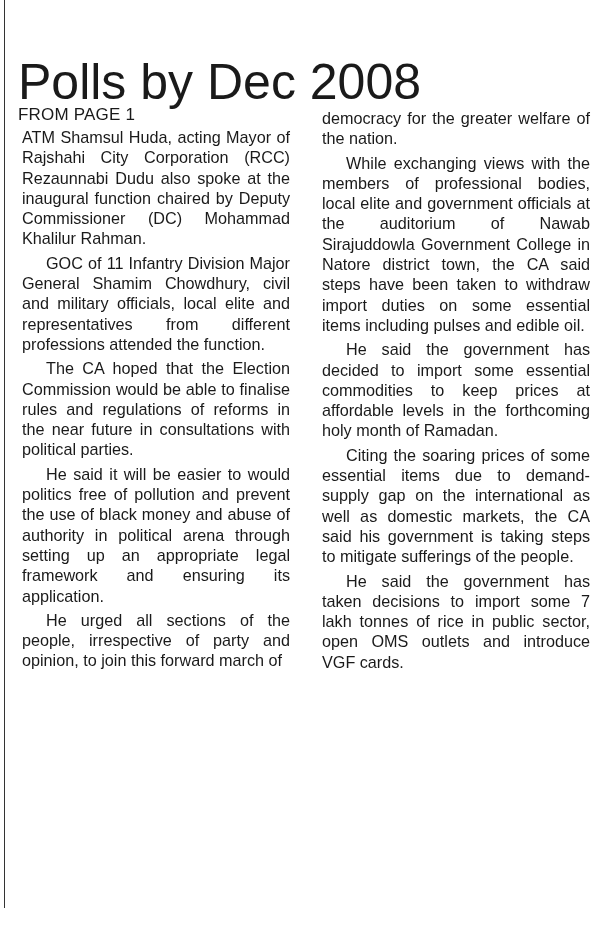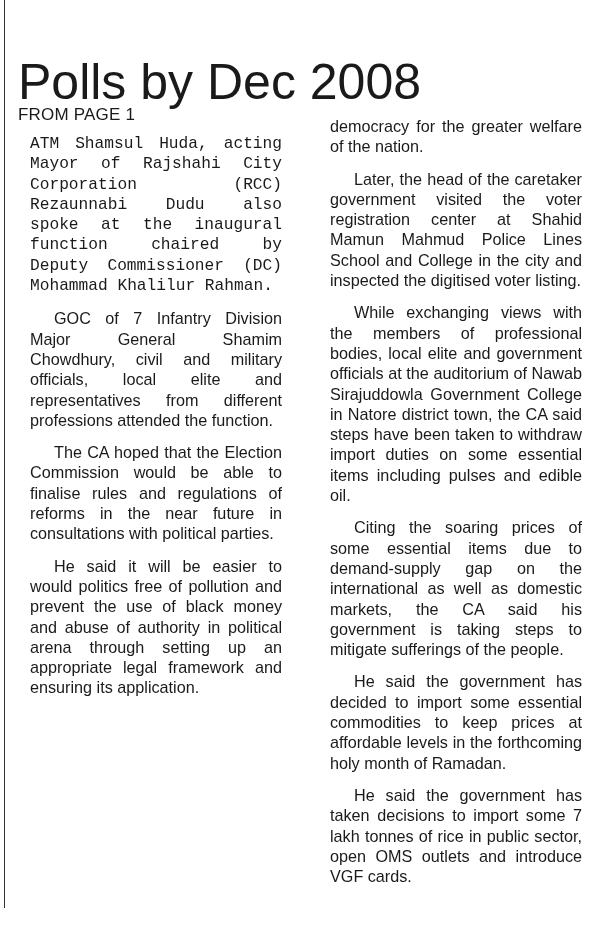--- a/index.html
+++ b/index.html
@@ -18,39 +18,39 @@
   .col {
     position: absolute; top: 107px; width: 276px;
     font-size: 16.2px; line-height: 20.3px; text-align: justify;
   }
   .col-left { left: 18px; top: 108px; }
   .col-right { left: 318px; top: 104px; }
   .kicker {
     font-weight: normal; font-size: 17px; line-height: 14px; letter-spacing: 0.2px;
     display: block; margin-bottom: 5px;
   }
-  .para { margin: 12px; text-indent: 24px; }
-  .para.first { text-indent: 0; font-family: Liberation Mono, monospace; }
+  .para { margin: 4px; text-indent: 24px; }
+  .para.first { text-indent: 0; }
   .para.cont { text-indent: 0; }
 </style>
 </head>
 <body>
 
 <div class="left-rule"></div>
 
 <h1 class="headline">Polls by Dec 2008</h1>
 
 <div class="col col-left">
   <span class="kicker">FROM PAGE 1</span>
   <p class="para first">ATM Shamsul Huda, acting Mayor of Rajshahi City Corporation (RCC) Rezaunnabi Dudu also spoke at the inaugural function chaired by Deputy Commissioner (DC) Mohammad Khalilur Rahman.</p>
-  <p class="para">GOC of 7 Infantry Division Major General Shamim Chowdhury, civil and military officials, local elite and representatives from different professions attended the function.</p>
+  <p class="para">GOC of 11 Infantry Division Major General Shamim Chowdhury, civil and military officials, local elite and representatives from different professions attended the function.</p>
   <p class="para">The CA hoped that the Election Commission would be able to finalise rules and regulations of reforms in the near future in consultations with political parties.</p>
   <p class="para">He said it will be easier to would politics free of pollution and prevent the use of black money and abuse of authority in political arena through setting up an appropriate legal framework and ensuring its application.</p>
+  <p class="para">He urged all sections of the people, irrespective of party and opinion, to join this forward march of</p>
 </div>
 
 <div class="col col-right">
   <p class="para cont">democracy for the greater welfare of the nation.</p>
-  <p class="para">Later, the head of the caretaker government visited the voter registration center at Shahid Mamun Mahmud Police Lines School and College in the city and inspected the digitised voter listing.</p>
   <p class="para">While exchanging views with the members of professional bodies, local elite and government officials at the auditorium of Nawab Sirajuddowla Government College in Natore district town, the CA said steps have been taken to withdraw import duties on some essential items including pulses and edible oil.</p>
+  <p class="para">He said the government has decided to import some essential commodities to keep prices at affordable levels in the forthcoming holy month of Ramadan.</p>
   <p class="para">Citing the soaring prices of some essential items due to demand-supply gap on the international as well as domestic markets, the CA said his government is taking steps to mitigate sufferings of the people.</p>
-  <p class="para">He said the government has decided to import some essential commodities to keep prices at affordable levels in the forthcoming holy month of Ramadan.</p>
   <p class="para">He said the government has taken decisions to import some 7 lakh tonnes of rice in public sector, open OMS outlets and introduce VGF cards.</p>
 </div>
 
 </body></html>

